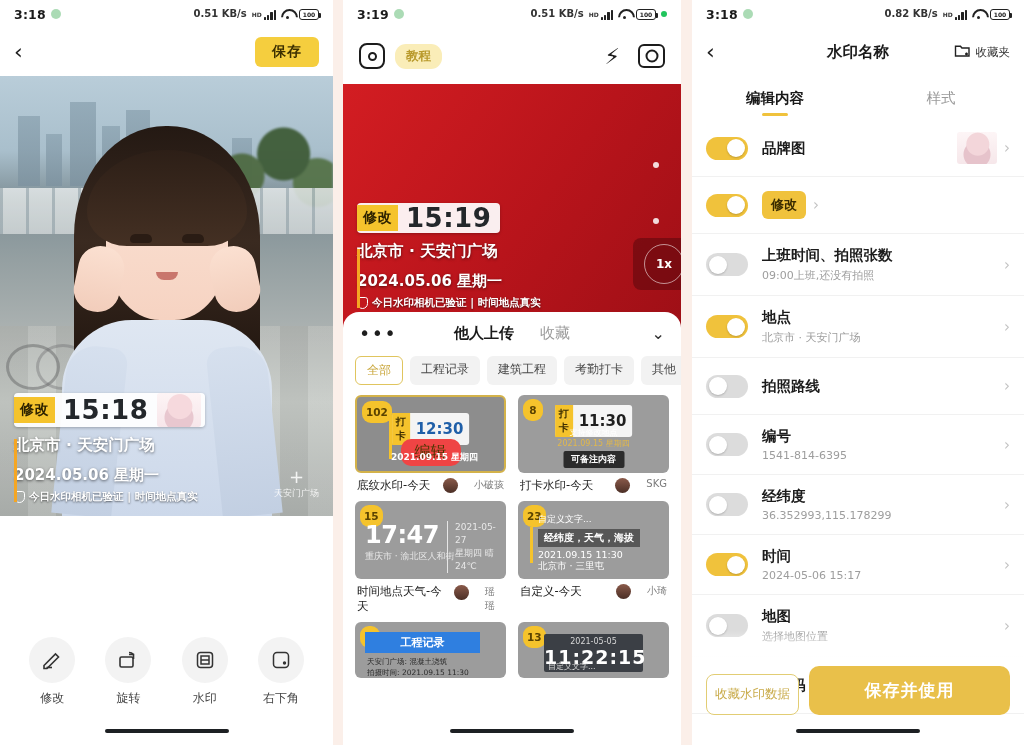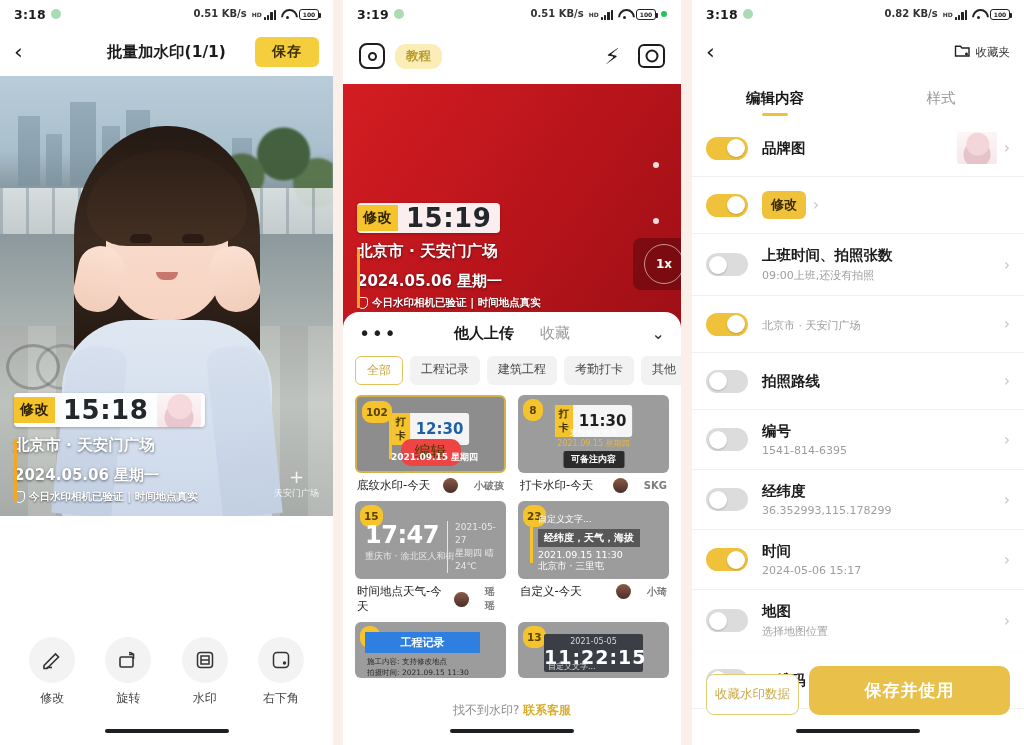--- a/index.html
+++ b/index.html
@@ -147,21 +147,21 @@
   .chip { background:#f2f2f2; color:#4a4a4a; font-size:12px; padding:5px 11px; border-radius:6px; white-space:nowrap; cursor:pointer; }
   .chip.active { background:#fff; color:#c9a63a; border:1px solid #e0c55e; }
 
   .grid { display:grid; grid-template-columns:1fr 1fr; gap:8px 12px; padding:2px 12px 0 12px; }
   .card { cursor:pointer; }
   .card-img { position:relative; height:78px; border-radius:6px; background:#9c9c9c; overflow:hidden; }
   .card-img.sel { border:2.5px solid #d3b24a; background:#8d8d8d; }
   .card-num { position:absolute; left:5px; top:4px; min-width:20px; height:22px; padding:0 4px; border-radius:9px; background:#f5c32c; color:#5a4300; font-size:10.5px; font-weight:700; display:flex; align-items:center; justify-content:center; }
   .card-cap { display:flex; align-items:center; gap:4px; padding:5px 2px 0 2px; }
   .card-cap .t { font-size:11.5px; color:#222; }
-  .card-cap .who { margin-left:auto; display:flex; align-items:center; gap:16px;font-weight:bold; }
+  .card-cap .who { margin-left:auto; display:flex; align-items:flex-start; gap:16px; }
   .ava { width:15px; height:15px; border-radius:50%; background:linear-gradient(#8a5a4a,#4b2f26); }
   .card-cap .n { font-size:10px; color:#7b7b7b; }
 
   .mini-clock { position:absolute; left:50%; top:16px; transform:translateX(-50%); display:inline-flex; align-items:center; background:rgba(255,255,255,.9); border-radius:3px; }
   .mini-clock .tg { background:#f5c32c; color:#3b2d00; font-size:10px; font-weight:800; padding:2px 4px; }
   .mini-clock .tm { color:#1f5fa8; font-size:15px; font-weight:800; padding:0 6px; }
   .mini-edit { position:absolute; left:50%; top:42px; transform:translateX(-50%); background:#ef4444; color:#4a3700; font-size:16px; font-weight:400; padding:3px 14px; border-radius:10px; }
   .mini-date { position:absolute; left:14px; bottom:7px; color:#fff; font-size:9px; font-weight:600; }
   .mini-sub { position:absolute; left:50%; transform:translateX(-50%); color:#fff; font-size:8px; }
   .mini-dark { position:absolute; left:50%; transform:translateX(-50%); background:#2b2b2b; color:#fff; font-size:9px; font-weight:700; padding:2px 8px; border-radius:2px; }
@@ -232,21 +232,20 @@
           </span>
         <span class="wifi"></span>
         <span class="batt">
             <span>100</span>
           </span>
       </div>
     </div>
 
     <div class="navbar">
       <div class="nav-back">‹</div>
-      <div class="nav-title">批量加水印(1/1)</div>
       <div class="nav-right">
         <div class="save-btn">保存</div>
       </div>
     </div>
 
     <div class="photo-wrap">
       <div class="photo-bg"></div>
       <div class="sky-buildings">
         <div class="bld" style="left:18px;width:22px;height:70px"></div>
         <div class="bld" style="left:46px;width:16px;height:52px"></div>
@@ -501,44 +500,40 @@
               <span class="n">小琦</span>
             </span>
           </div>
         </div>
 
         <div class="card">
           <div class="card-img" style="height:56px">
             <div class="card-num">9</div>
             <div class="bluebar">工程记录</div>
             <div class="eng-lines">
-              <div>施工内容: 支持修改地点</div>
+              <div>天安门广场: 混凝土浇筑</div>
               <div>拍摄时间: 2021.09.15 11:30</div>
 
             </div>
           </div>
         </div>
 
         <div class="card">
           <div class="card-img" style="height:56px">
             <div class="card-num">13</div>
             <div class="lcd">
               <div class="d">2021-05-05</div>
               <div class="t">11:22:15</div>
             </div>
             <div class="lcd-sub">自定义文字...</div>
           </div>
         </div>
 
       </div>
 
-      <div class="sheet-foot">
-        <span>找不到水印?</span>
-        <b>联系客服</b>
-      </div>
       <div class="home-ind"></div>
     </div>
   </div>
 
   <div class="gap" style="width:11px"></div>
 
   <div class="panel" style="width:332px">
 
     <div class="statusbar">
       <div class="sb-left">
@@ -556,20 +551,21 @@
           </span>
         <span class="wifi"></span>
         <span class="batt">
             <span>100</span>
           </span>
       </div>
     </div>
 
     <div class="navbar">
       <div class="nav-back">‹</div>
+      <div class="nav-title">水印名称</div>
       <div class="nav-right" style="display:flex;align-items:center;gap:5px;cursor:pointer">
         <span>
           <svg width="17" height="15" viewBox="0 0 17 15" fill="none" stroke="#222" stroke-width="1.4">
             <path d="M1.5 3.2h5l1.4 1.8H15V13H1.5z"></path>
               <path d="M12.5 9.5v3M11 11h3"></path>
           </svg>
         </span>
         <span style="font-size:11.5px;color:#333">收藏夹</span>
       </div>
     </div>
@@ -607,20 +603,21 @@
           <div class="row3-s">09:00上班,还没有拍照</div>
         </div>
         <div class="row3-right">
             <span class="chev">›</span>
           </div>
       </div>
 
       <div class="row3">
         <div class="sw on"></div>
         <div class="row3-txt">
+          <div class="row3-t">地点</div>
           <div class="row3-s">北京市 · 天安门广场</div>
         </div>
         <div class="row3-right">
             <span class="chev">›</span>
           </div>
       </div>
 
       <div class="row3">
         <div class="sw"></div>
         <div class="row3-txt">

